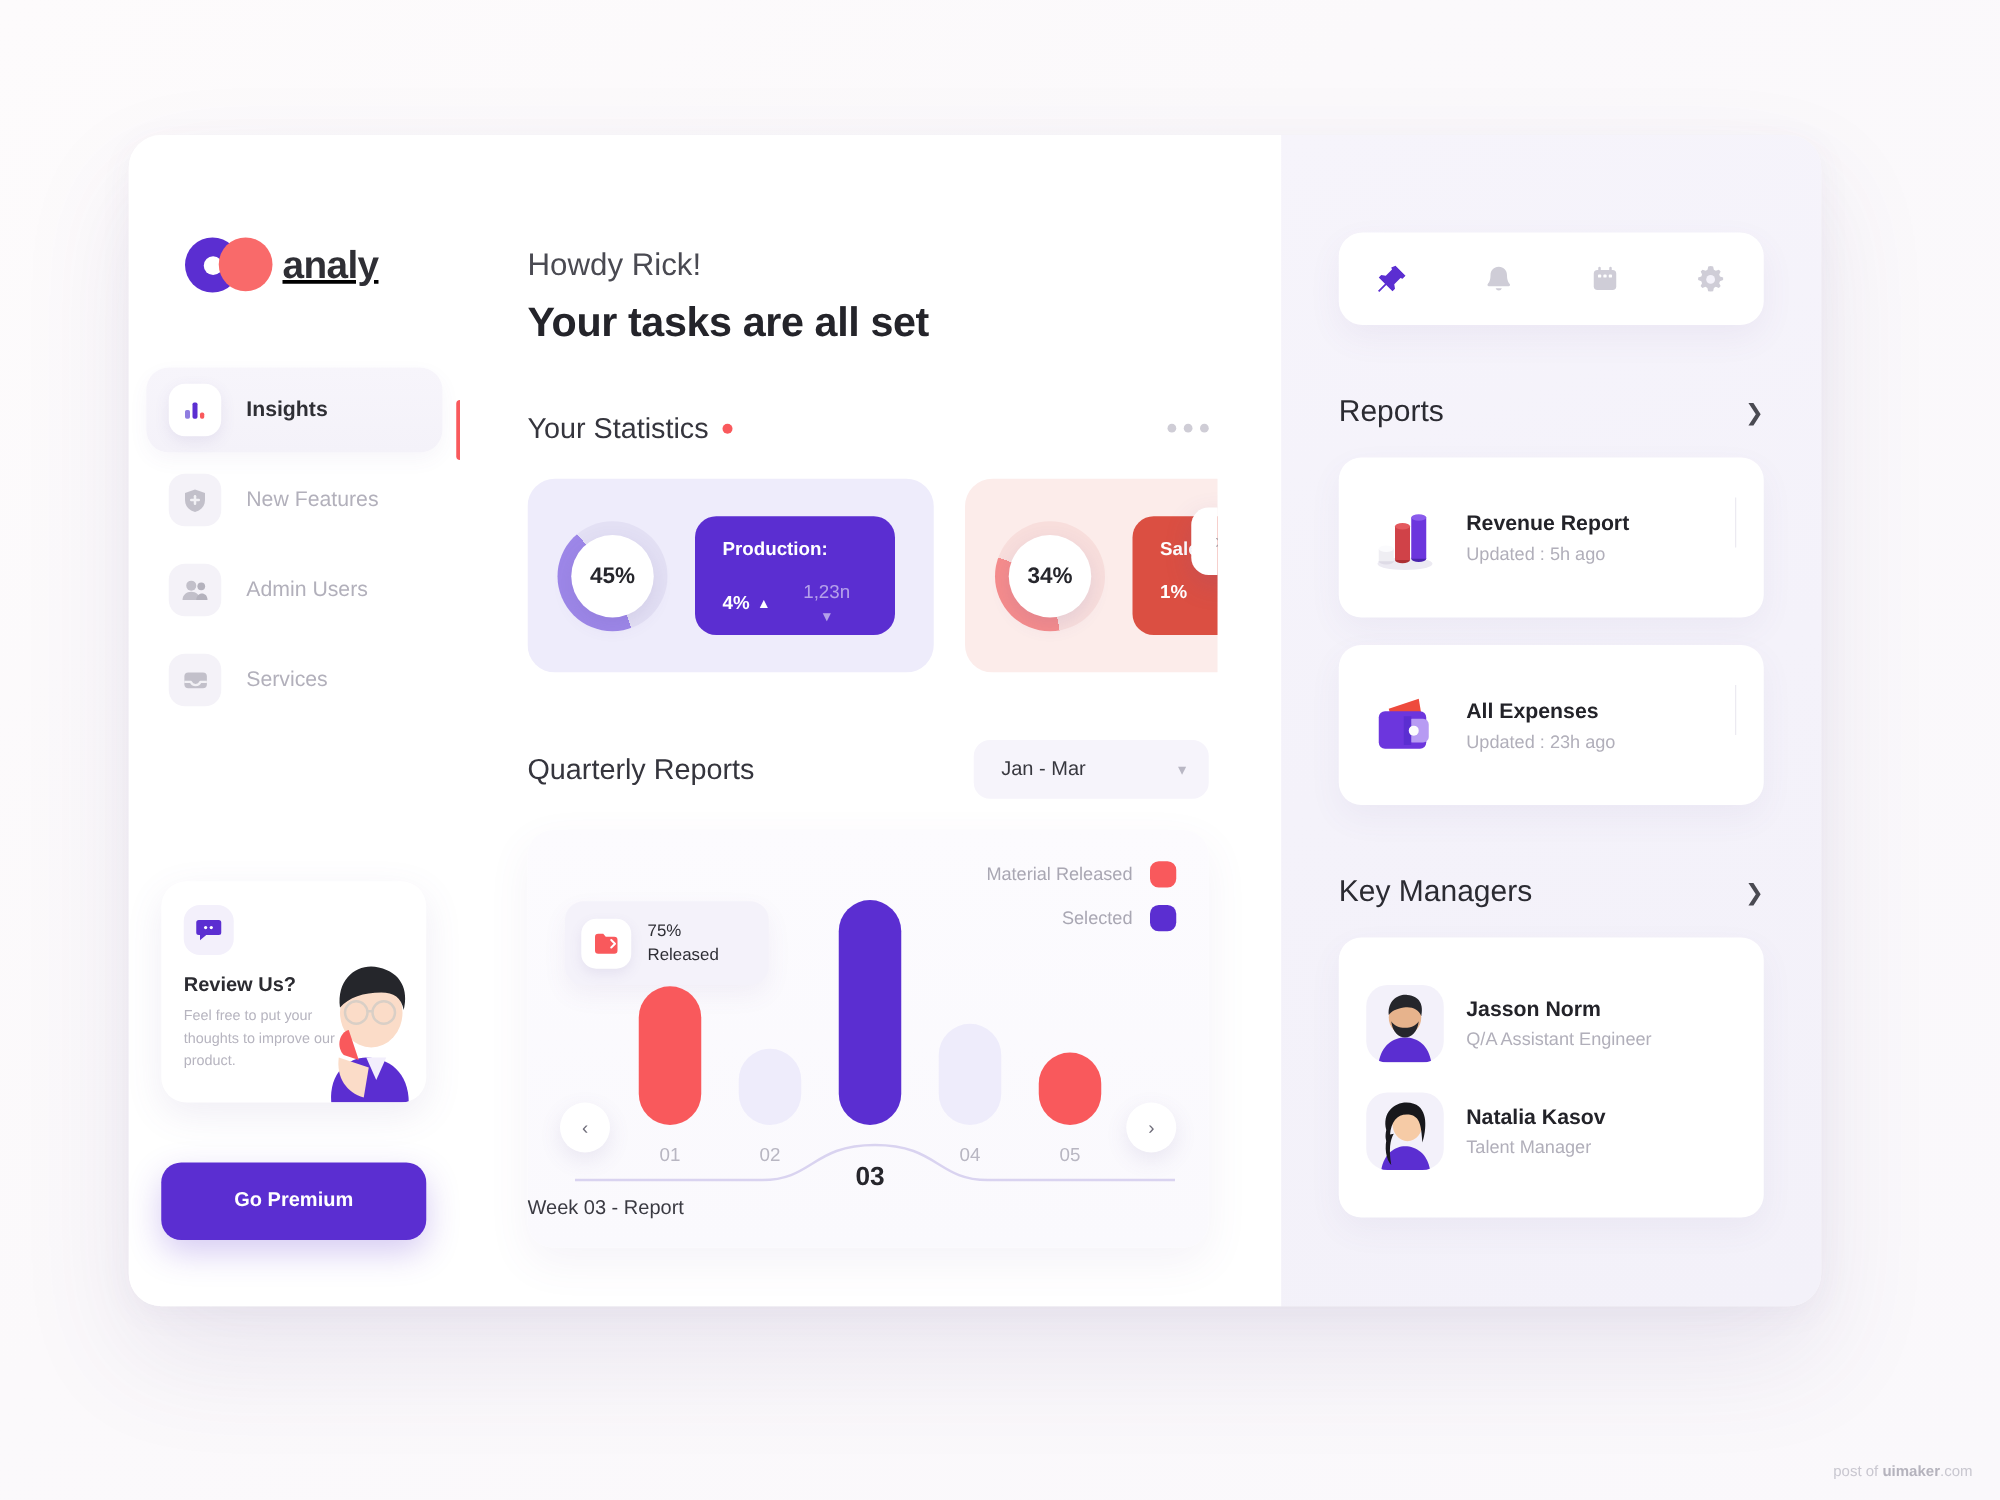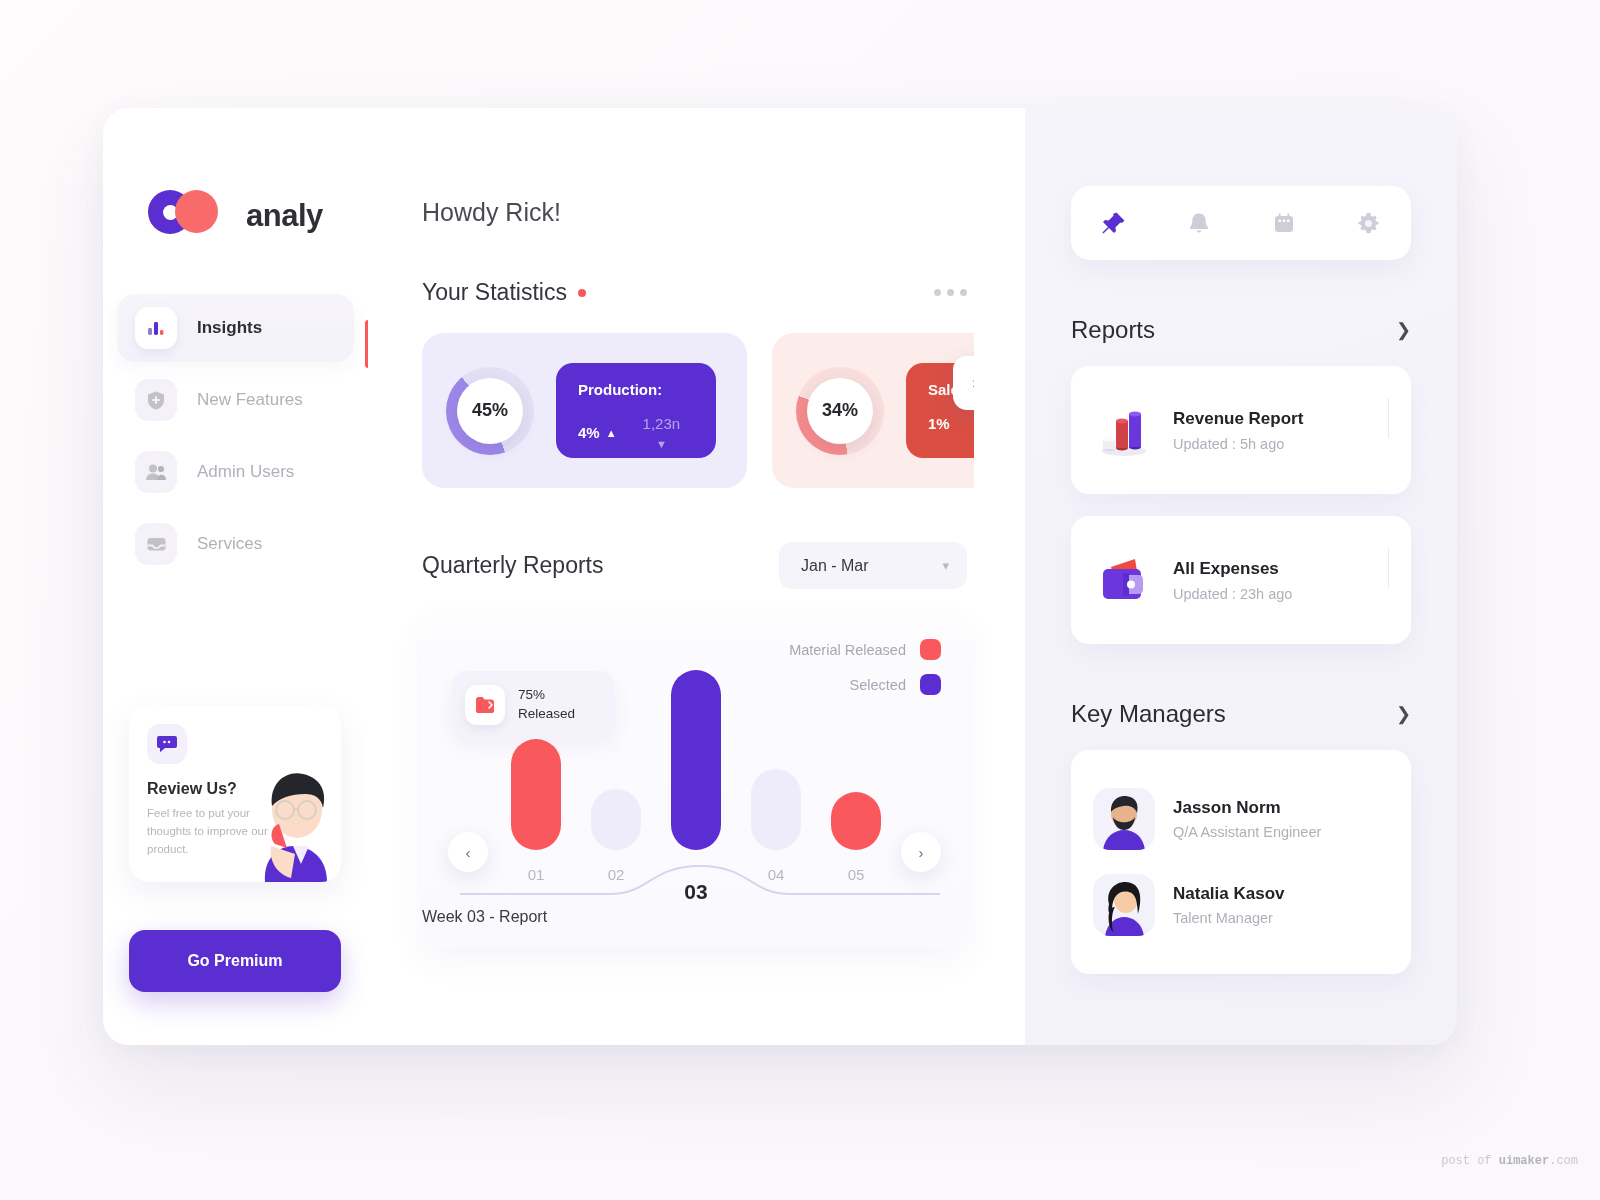--- a/index.html
+++ b/index.html
@@ -29,23 +29,24 @@
   
   .sidebar {
     width: 265px;
     background: #ffffff;
     border-radius: 26px 0 0 26px;
     position: relative;
     padding: 0;
     flex-shrink: 0;
   }
   .logo-wrap {
-    display: flex; align-items: flex-end;
-    gap: 32px;
+    display: flex; align-items: center;
+    gap: 12px;
     padding: 82px 0 0 45px;
+    text-decoration: underline;
   }
   .logo-marks { position: relative; width: 66px; height: 44px; }
   .logo-ring {
     position: absolute; left: 0; top: 0;
     width: 44px; height: 44px; border-radius: 50%;
     background: #5b2ed1;
     display: flex; align-items: center; justify-content: center;
   }
   .logo-ring::after {
     content:""; width: 15px; height: 15px; border-radius: 50%;
@@ -374,22 +375,22 @@
   }
   .avatar {
     width: 62px; height: 62px; border-radius: 17px;
     flex-shrink: 0; overflow: hidden;
     display:flex; align-items:flex-end; justify-content:center;
   }
   .mgr-name { font-size: 17px; font-weight: 700; color: #232329; }
   .mgr-role { font-size: 14.5px; color: #b1afba; margin-top: 6px; }
 
   .watermark {
-    position: absolute; right: 22px; bottom: 32px;
-    font-size: 12px; color: #c9c7d0; font-family: Liberation Mono, monospace;
+    position: absolute; right: 22px; bottom: 16px;
+    font-size: 12px; color: #c9c7d0;
   }
   .watermark b { color: #b5b3bd; font-weight: 700; }
 </style>
 </head>
 <body>
 
 <div class="page">
  <div class="app">
 
   <aside class="sidebar">
@@ -471,20 +472,21 @@
     </div>
 
     <button class="premium-btn">Go Premium</button>
 
     <div class="divider"></div>
     <div class="divider-marker"></div>
   </aside>
 
   <main class="main">
     <div class="howdy">Howdy Rick!</div>
+    <div class="headline">Your tasks are all set</div>
 
     <div class="sec-row">
       <div class="sec-title">
         <span>Your Statistics</span>
         <span class="sec-dot"></span>
       </div>
       <div class="more-dots">
             <i></i>
             <i></i>
             <i></i>

